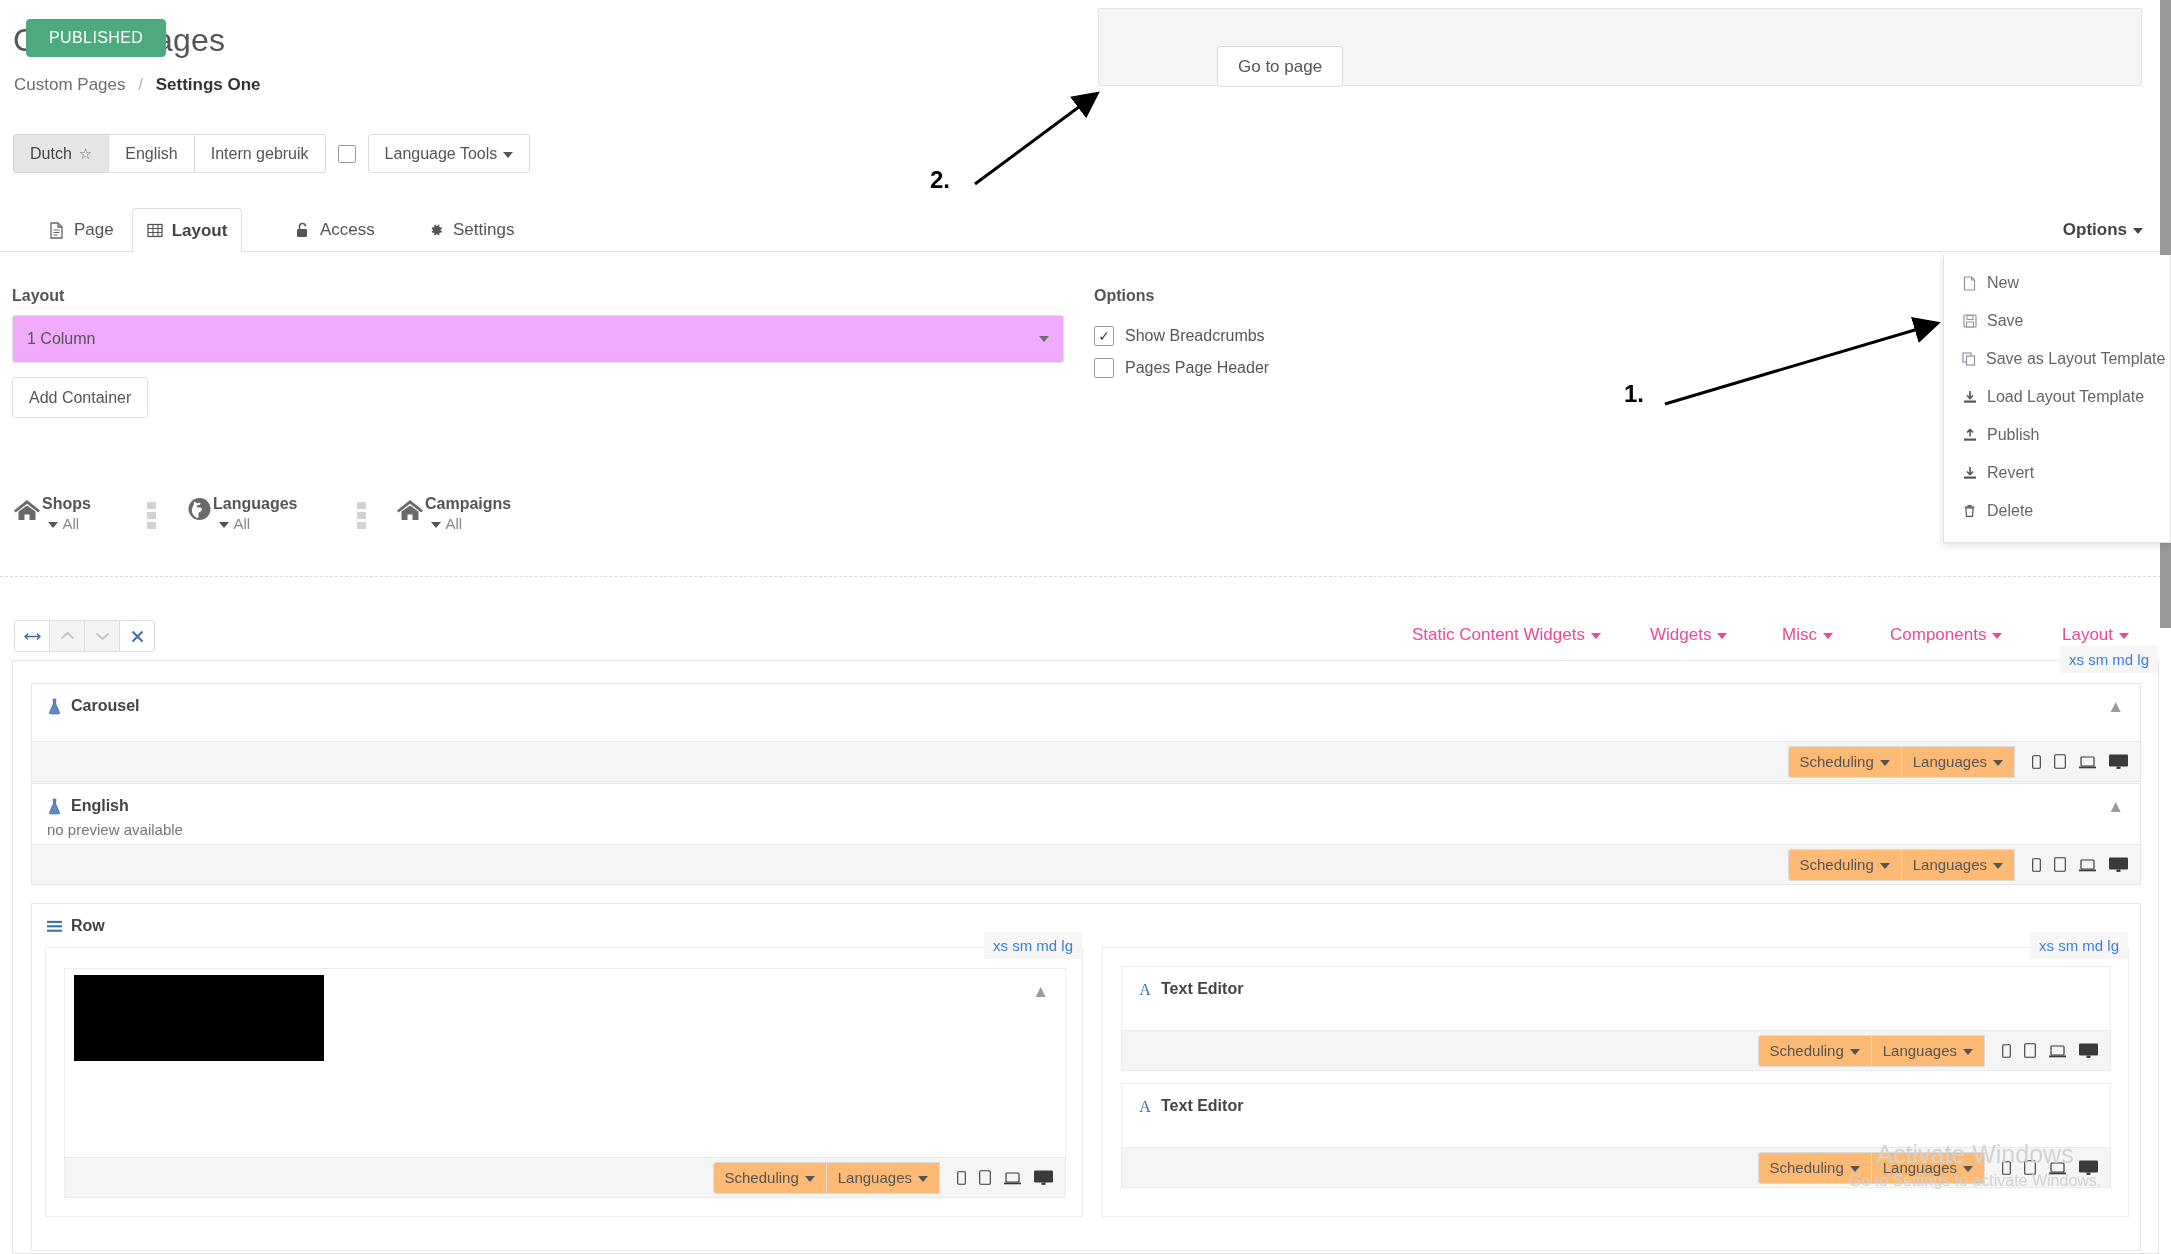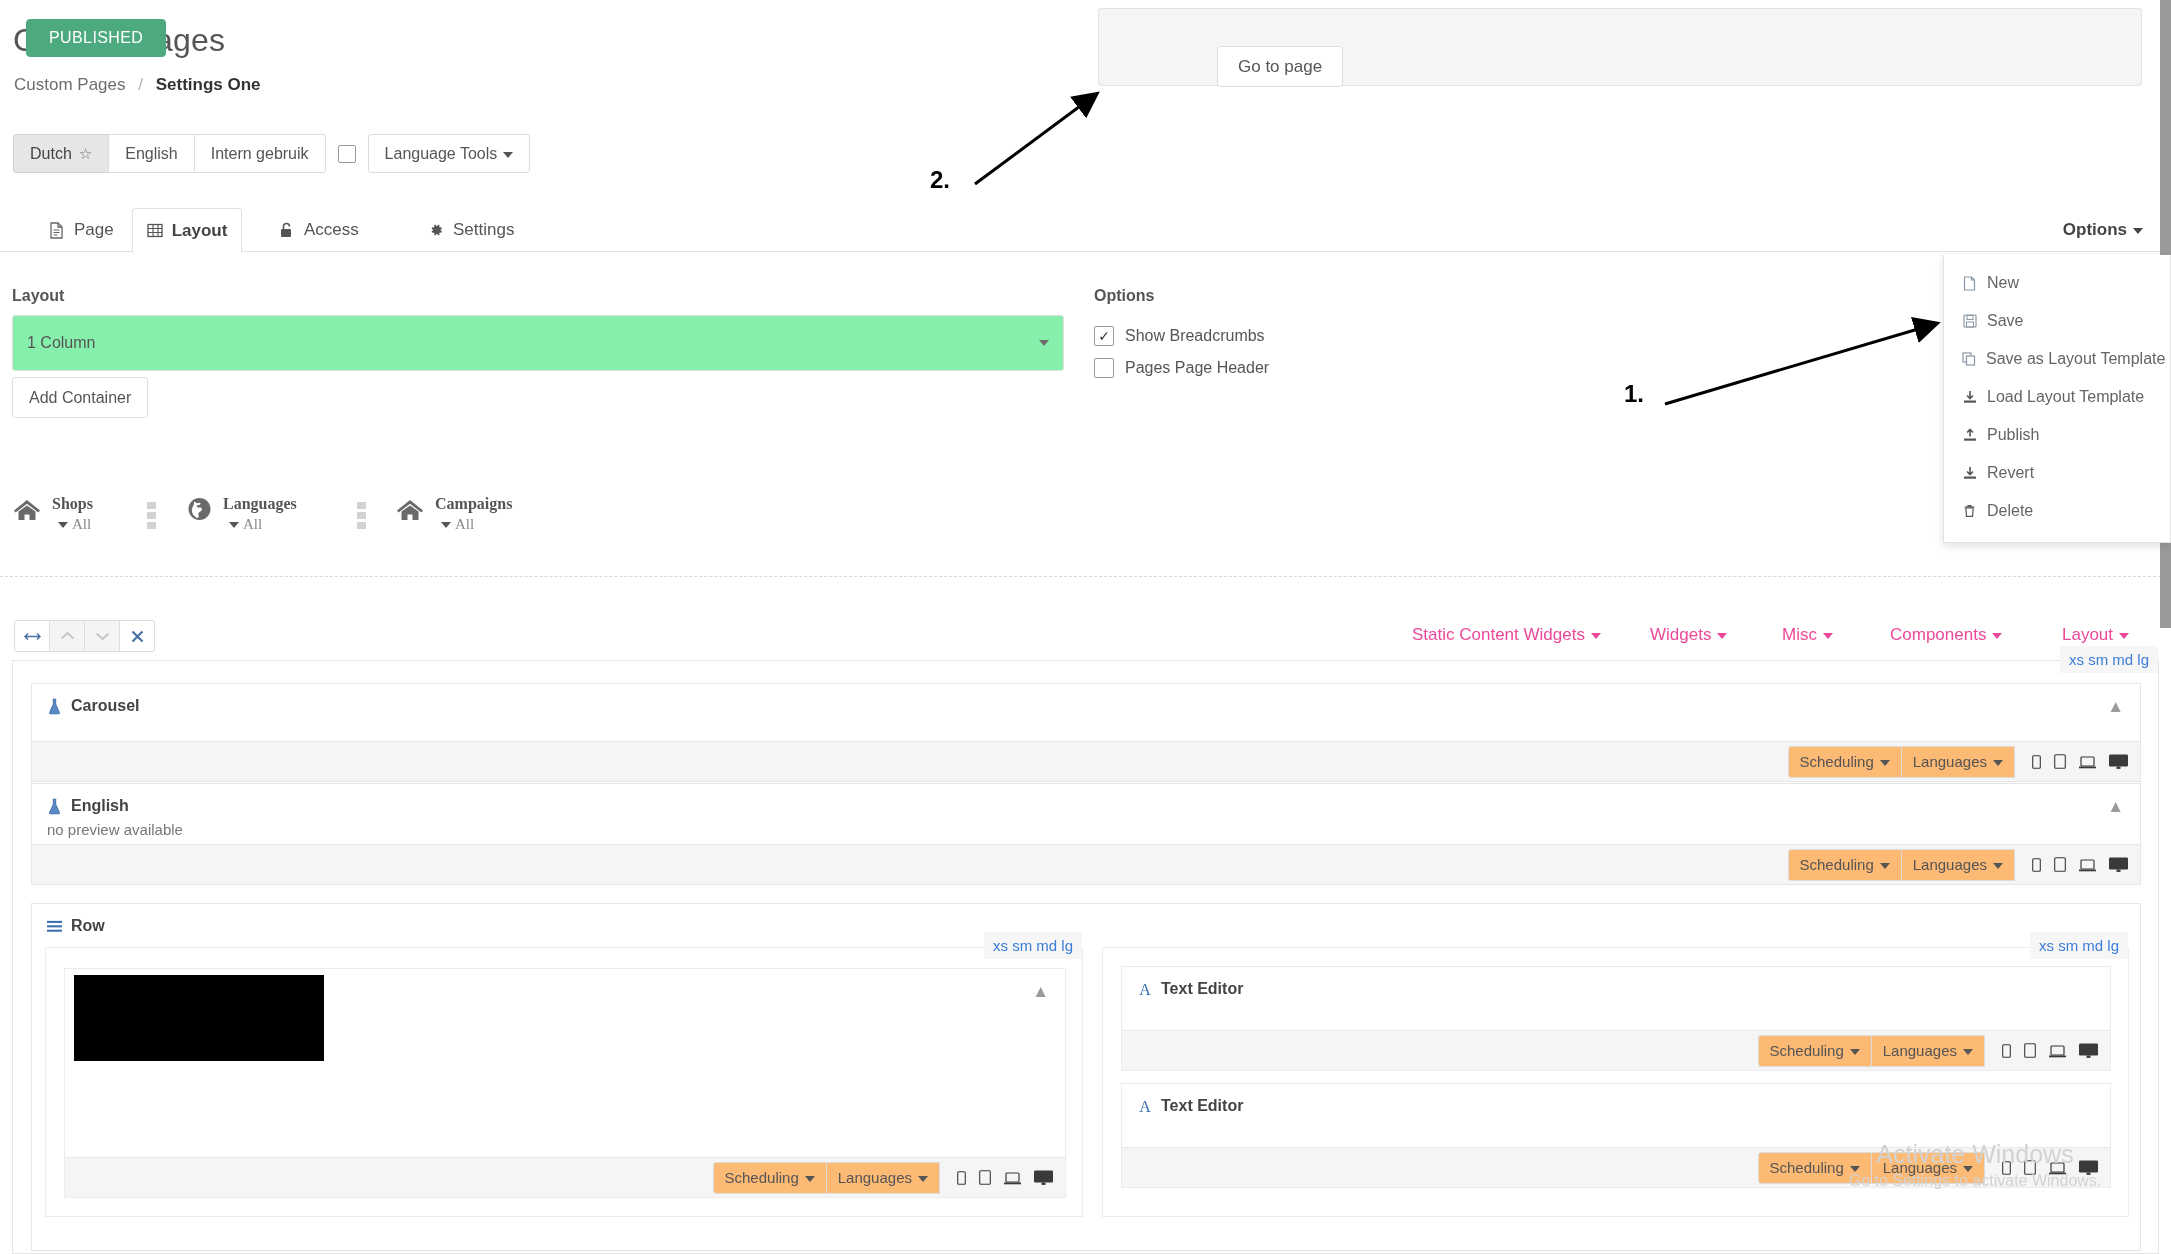--- a/index.html
+++ b/index.html
@@ -91,37 +91,37 @@
   .dd-item{
     display:flex;align-items:center;gap:10px;font-size:16px;color:#656565;
     padding:10px 18px;cursor:pointer;white-space:nowrap;
   }
   .dd-icon{width:15px;height:16px;display:inline-flex;align-items:center;justify-content:center;color:#7d8a97;}
 
   
   .lbl{font-size:16px;color:#555;font-weight:bold;}
   .layout-label{position:absolute;left:12px;top:287px;}
   .layout-select{
-    position:absolute;left:12px;top:315px;width:1052px;height:56px;
-    border:1px solid #e0e0e0;border-radius:3px;background:#86efac;box-sizing:border-box;
+    position:absolute;left:12px;top:315px;width:1052px;height:48px;
+    border:1px solid #e0e0e0;border-radius:3px;background:#f0abfc;box-sizing:border-box;
     display:flex;align-items:center;padding:0 14px;font-size:16px;color:#555;cursor:pointer;
   }
   .layout-select .sel-caret{margin-left:auto;width:0;height:0;border-left:5px solid transparent;border-right:5px solid transparent;border-top:6px solid #6b6b6b;}
   .btn-addcontainer{
     position:absolute;left:12px;top:377px;background:#fff;border:1px solid #e0e0e0;border-radius:3px;
     font-size:16px;color:#555;padding:10px 16px;cursor:pointer;line-height:1.2;
   }
   .options-label{position:absolute;left:1094px;top:287px;}
   .opt-row{position:absolute;left:1094px;display:flex;align-items:center;gap:11px;font-size:16px;color:#555;}
   .cbx{width:18px;height:18px;border:1px solid #9a9a9a;border-radius:2px;background:#fff;
        display:inline-flex;align-items:center;justify-content:center;font-size:14px;color:#333;cursor:pointer;}
 
   
   .scope-bar{position:absolute;left:0;top:494px;height:60px;}
-  .scope{position:absolute;display:flex;align-items:flex-start;gap:10px;font-family:Liberation Serif, serif;}
+  .scope{position:absolute;display:flex;align-items:flex-start;gap:0;}
   .scope-ic{width:34px;height:30px;display:inline-flex;align-items:center;justify-content:center;color:#6a6a6a;}
   .scope-txt .t{font-size:16px;font-weight:bold;color:#555;line-height:1.25;}
   .scope-txt .s{font-size:15px;color:#888;line-height:1.3;}
   .grip{position:absolute;top:502px;width:9px;display:flex;flex-direction:column;gap:3px;}
   .grip i{display:block;width:9px;height:7px;background:#d2d2d2;}
   .dash-sep{position:absolute;left:0;top:576px;width:2171px;border-top:1px dashed #d8d8d8;}
 
   
   .wtoolbar{position:absolute;left:0;top:620px;width:2171px;height:48px;}
   .tb-btn-group{position:absolute;left:14px;top:0;display:flex;}
@@ -226,21 +226,21 @@
     </div>
     <div class="tab active" style="left:132px;width:110px;justify-content:center;">
       <span class="tab-icon">
         <svg width="16" height="15" viewBox="0 0 16 15">
             <rect x="1" y="1.5" width="14" height="12" fill="none" stroke="#555" stroke-width="1.3"></rect>
             <path d="M1 5.5h14M1 9.5h14M6 1.5v12M11 1.5v12" stroke="#555" stroke-width="1.1"></path>
           </svg>
       </span>
       <span>Layout</span>
     </div>
-    <div class="tab" style="left:256px;">
+    <div class="tab" style="left:272px;">
       <span class="tab-icon">
         <svg width="15" height="17" viewBox="0 0 15 17">
             <rect x="2" y="7" width="10" height="8" rx="1" fill="#555"></rect>
             <path d="M4.5 7V4.6a3 3 0 0 1 6 0" fill="none" stroke="#555" stroke-width="1.5"></path>
           </svg>
       </span>
       <span>Access</span>
     </div>
     <div class="tab" style="left:405px;">
       <span class="tab-icon">

